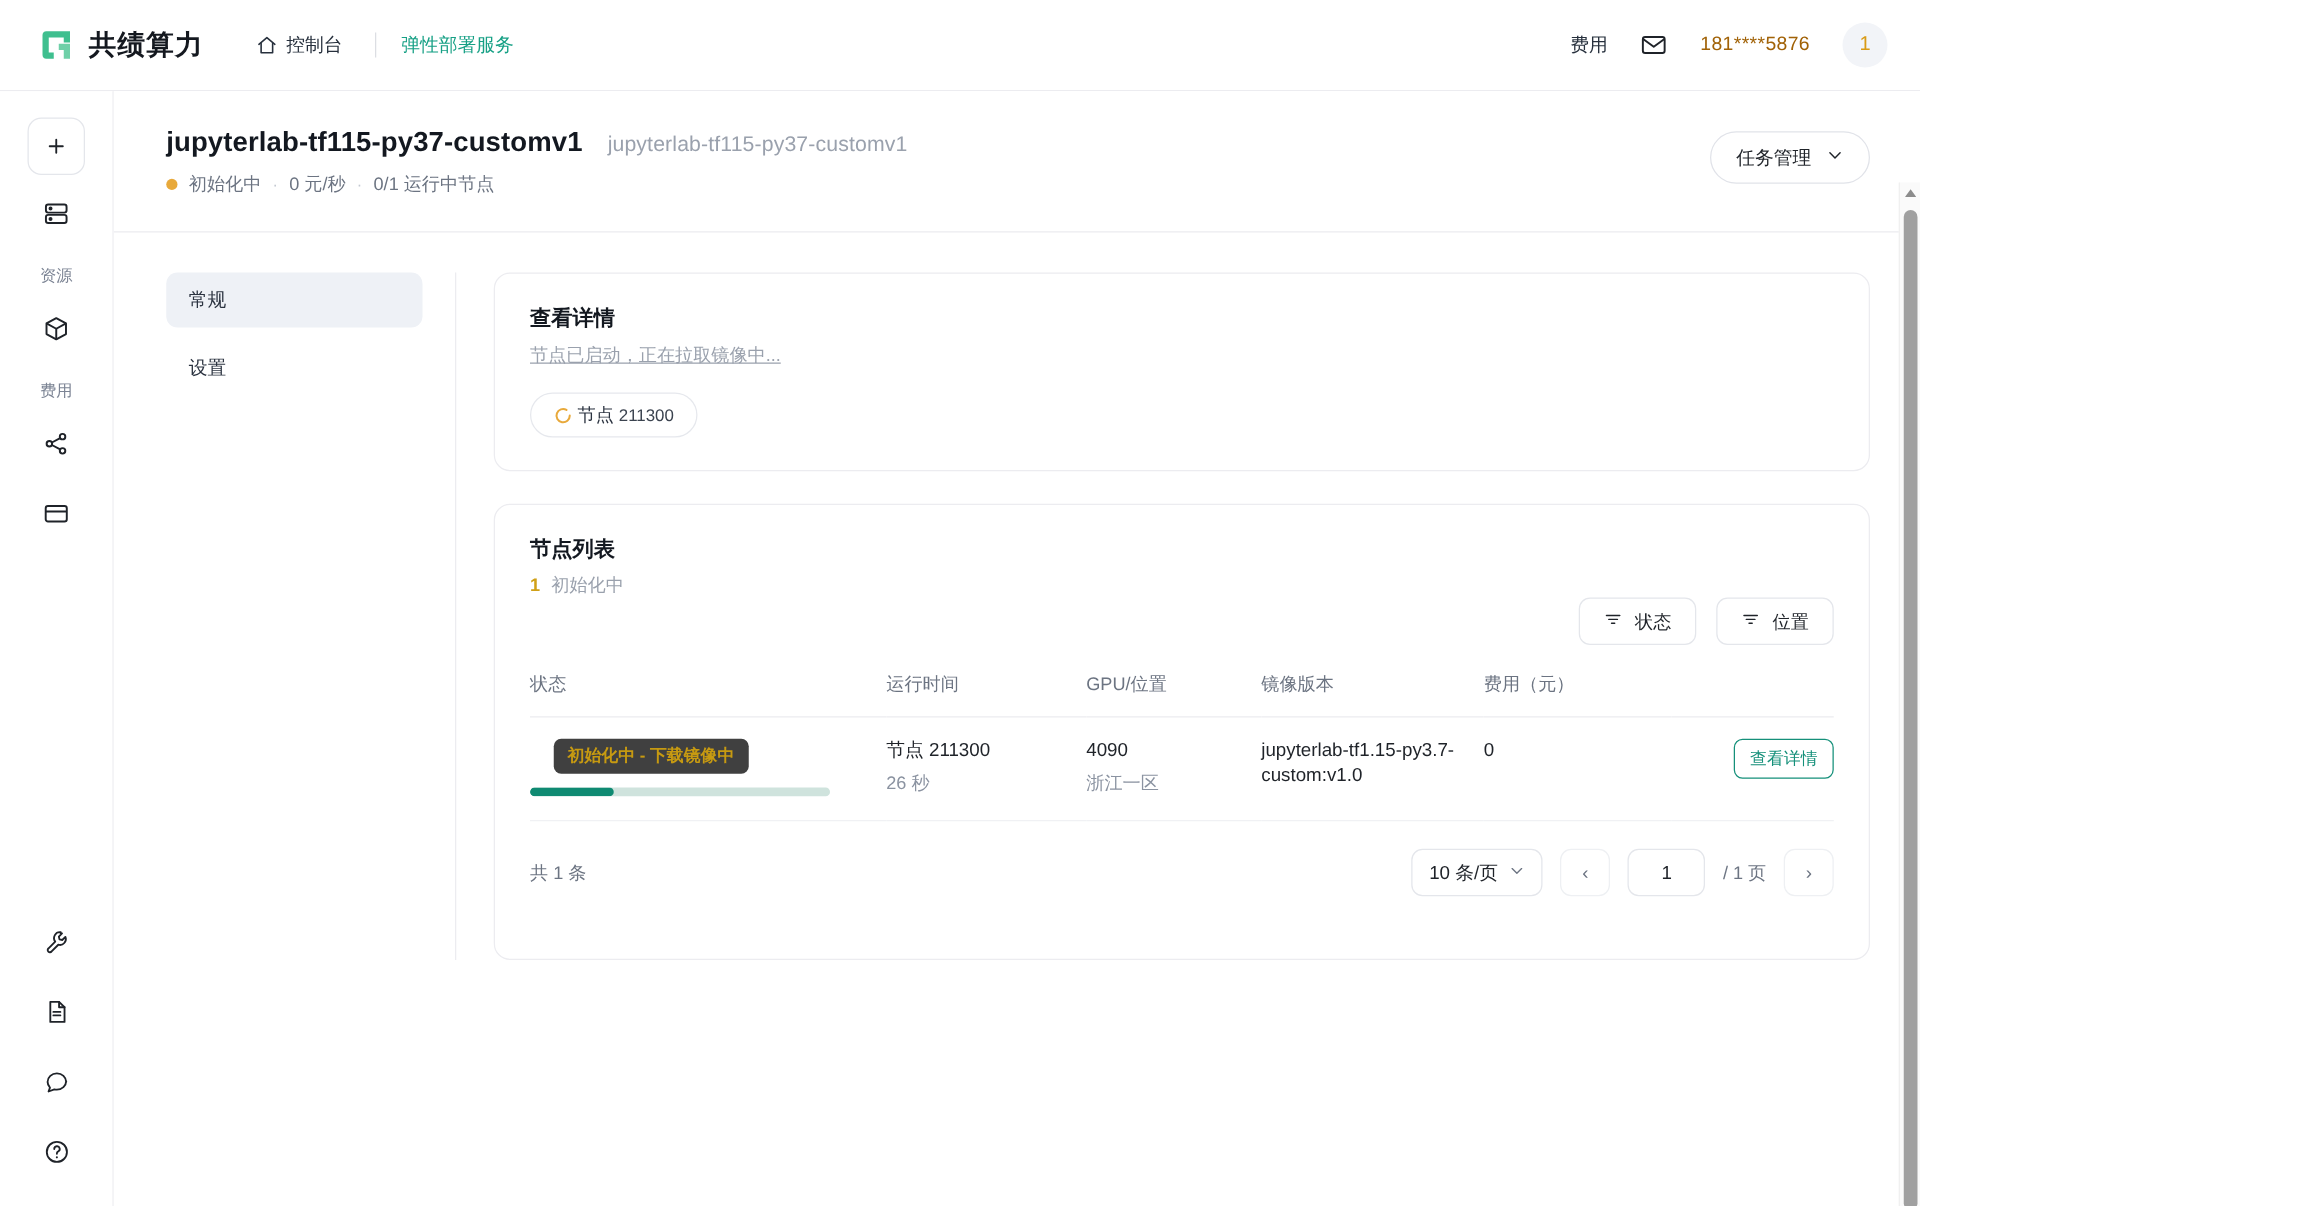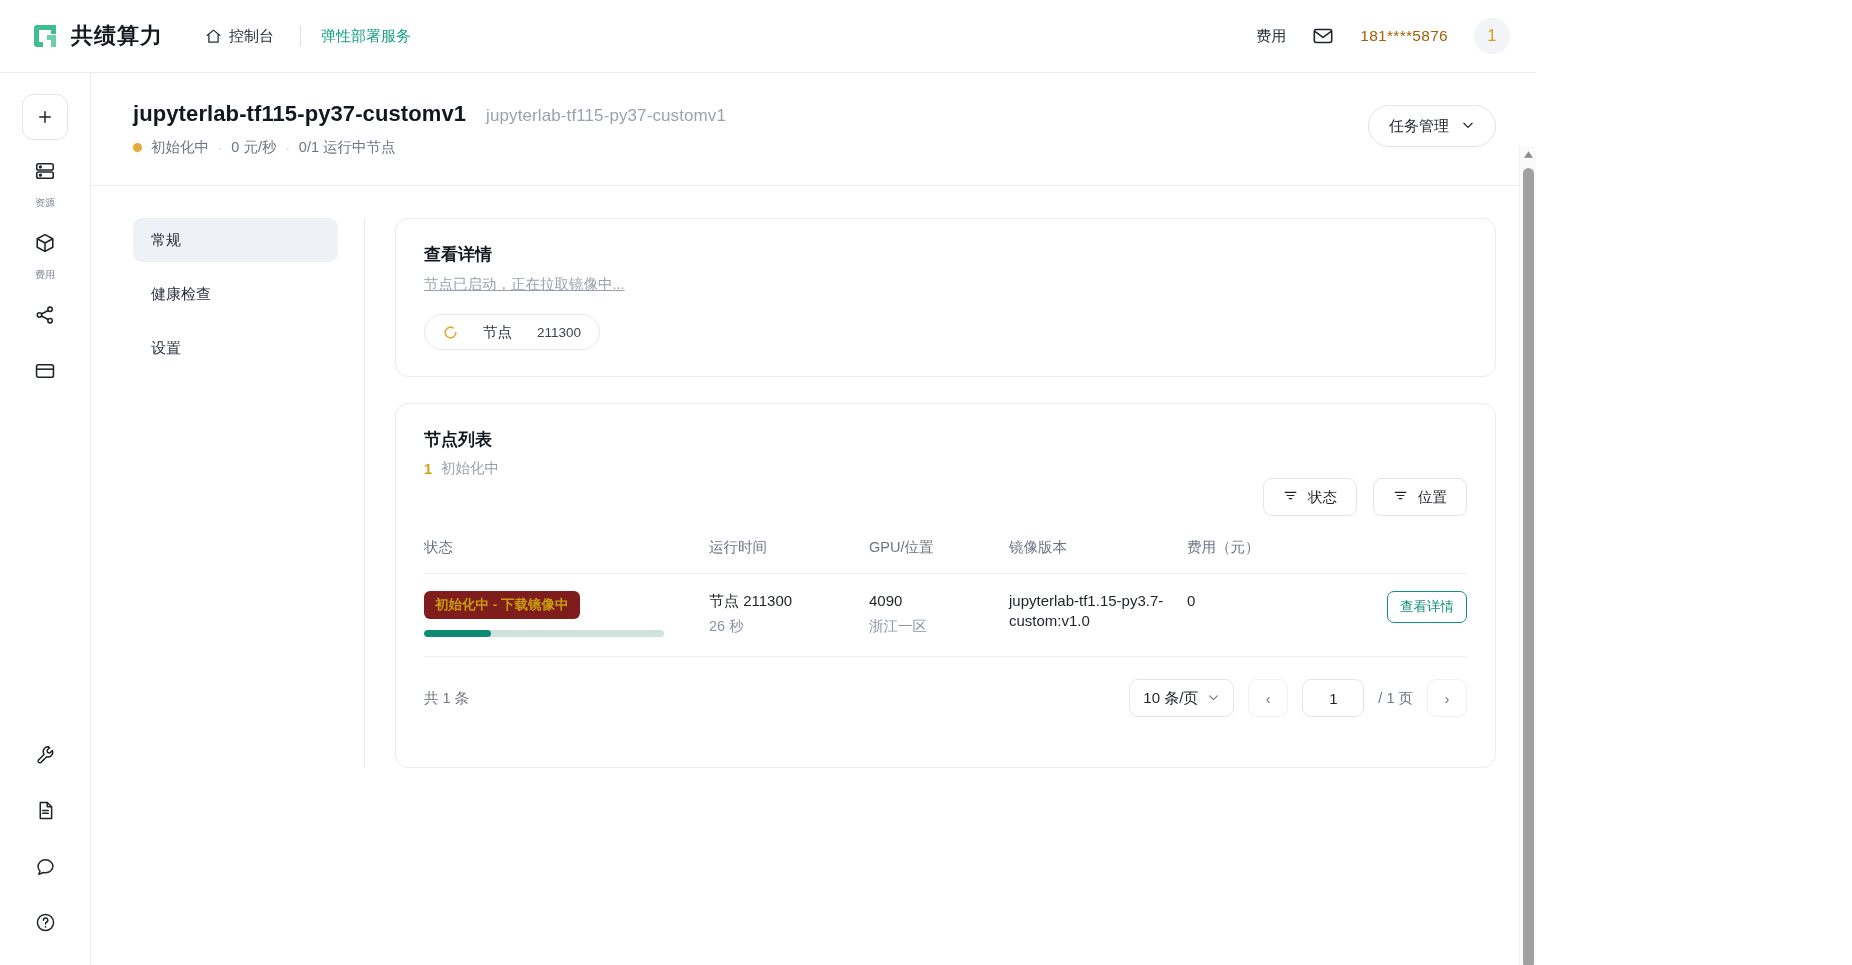--- a/index.html
+++ b/index.html
@@ -58,21 +58,21 @@
     border: 1px solid #e4e6eb; background: #fff;
     display: flex; align-items: center; justify-content: center;
     cursor: pointer; color: #1f2329;
   }
   .rail-icon {
     width: 46px; height: 46px; margin-top: 10px;
     display: flex; align-items: center; justify-content: center;
     cursor: pointer; color: #1f2329;
   }
   .rail-label {
-    font-size: 10px; color: #7c8494; margin-bottom: 2px;
+    font-size: 13px; color: #7c8494; margin-top: 16px; margin-bottom: 2px;
     cursor: default;
   }
   .rail-spacer { flex: 1; }
 
   
   .main {
     flex: 1; min-width: 0; position: relative;
     background: #fff;
     overflow: hidden;
   }
@@ -111,21 +111,21 @@
 
   .panels { flex: 1; min-width: 0; padding-left: 30px; display: flex; flex-direction: column; gap: 26px; }
   .card {
     border: 1px solid #ececf0; border-radius: 13px; background: #fff;
     padding: 24px 28px 26px 28px;
   }
   .card-title { font-size: 17px; font-weight: 700; color: #131820; }
   .card-sub { margin-top: 9px; font-size: 14.5px; color: #9aa1ad; text-decoration: underline; }
 
   .node-chip {
-    margin-top: 20px; display: inline-flex; align-items: center; gap: 25px;
+    margin-top: 20px; display: inline-flex; align-items: center; gap: 4px;
     height: 36px; padding: 0 18px; border-radius: 18px;
     border: 1px solid #e6e8ed; background: #fff; cursor: pointer;
     font-size: 14.5px; color: #2b3340;
   }
   .node-chip .chip-id { font-size: 13.5px; color: #3b434f; }
   .spinner { width: 15px; height: 15px; display:block; }
 
   .card-head { display: flex; align-items: flex-start; flex-direction: column; }
   .nl-count { display: flex; align-items: center; gap: 9px; margin-top: 8px; font-size: 14.5px; }
   .nl-num { color: #d0a017; font-weight: 700; }
@@ -352,23 +352,20 @@
               </svg>
           </span>
         </button>
       </div>
 
       <div class="content">
 
         <div class="side-nav">
           <div class="side-item active">
             <span>常规</span>
-          </div>
-          <div class="side-item">
-            <span>健康检查</span>
           </div>
           <div class="side-item">
             <span>设置</span>
           </div>
         </div>
 
         <div class="panels">
 
           <div class="card">
             <div class="card-title">查看详情</div>
@@ -420,21 +417,21 @@
                   <th class="col-time">运行时间</th>
                   <th class="col-gpu">GPU/位置</th>
                   <th class="col-image">镜像版本</th>
                   <th class="col-cost">费用（元）</th>
                   <th class="col-act"></th>
                 </tr>
               </thead>
               <tbody>
                 <tr>
                   <td class="col-state">
-                    <span class="badge" style="background: #7f1d1d; color: rgb(199, 154, 17);">初始化中 - 下载镜像中</span>
+                    <span class="badge" style="background: #404040; color: rgb(199, 154, 17); margin-left: 19px;">初始化中 - 下载镜像中</span>
                     <div class="progress">
                       <i id="progress-fill" style="width: 28%; background: rgb(15, 138, 114);"></i>
                     </div>
                   </td>
                   <td class="col-time">
                     <div class="cell-main">节点 211300</div>
                     <div class="cell-sub">26 秒</div>
                   </td>
                   <td class="col-gpu">
                     <div class="cell-main">4090</div>

